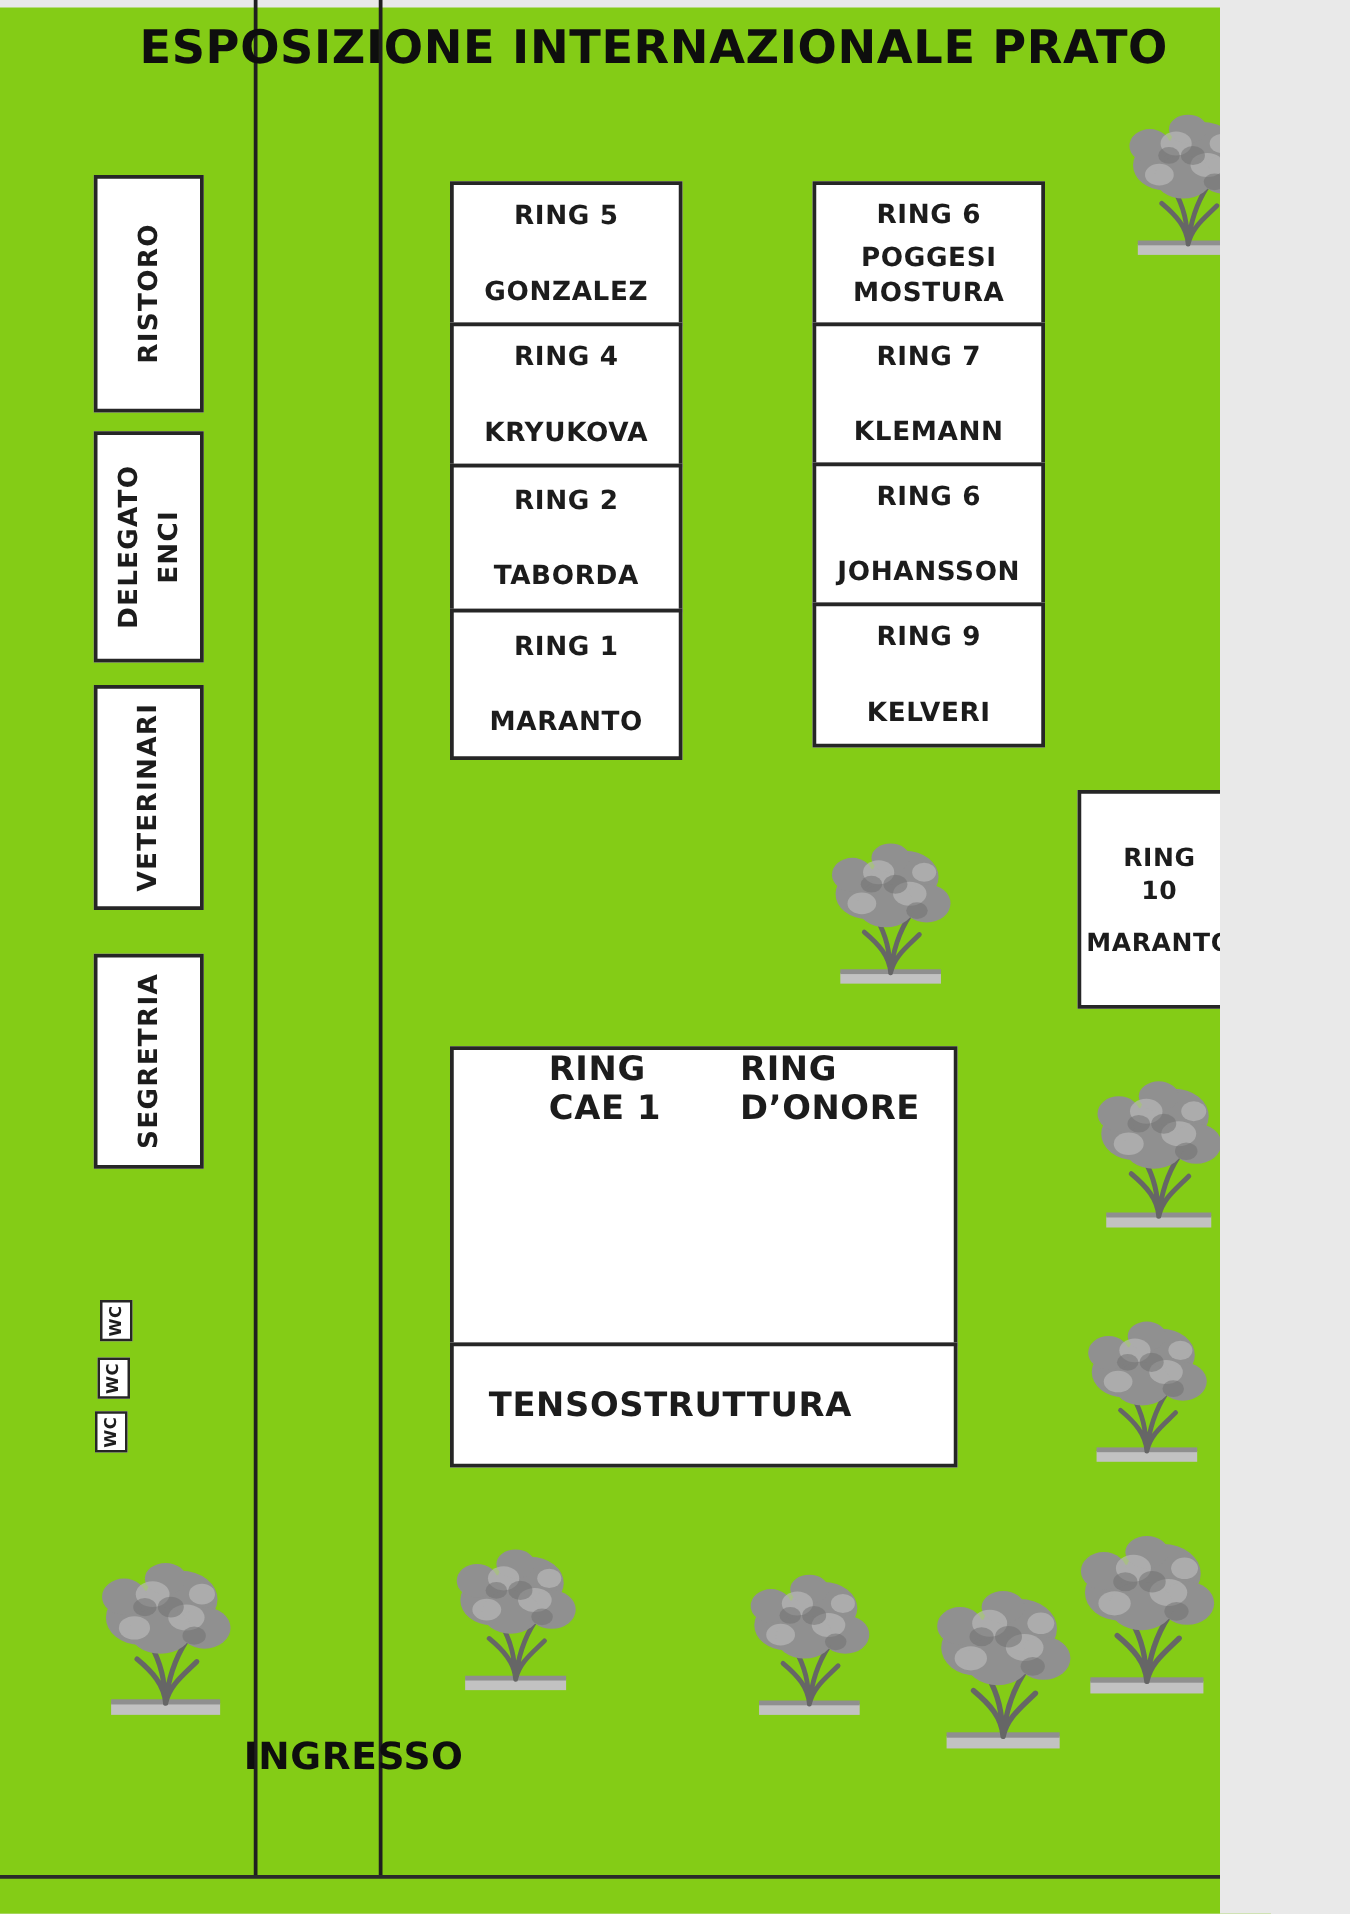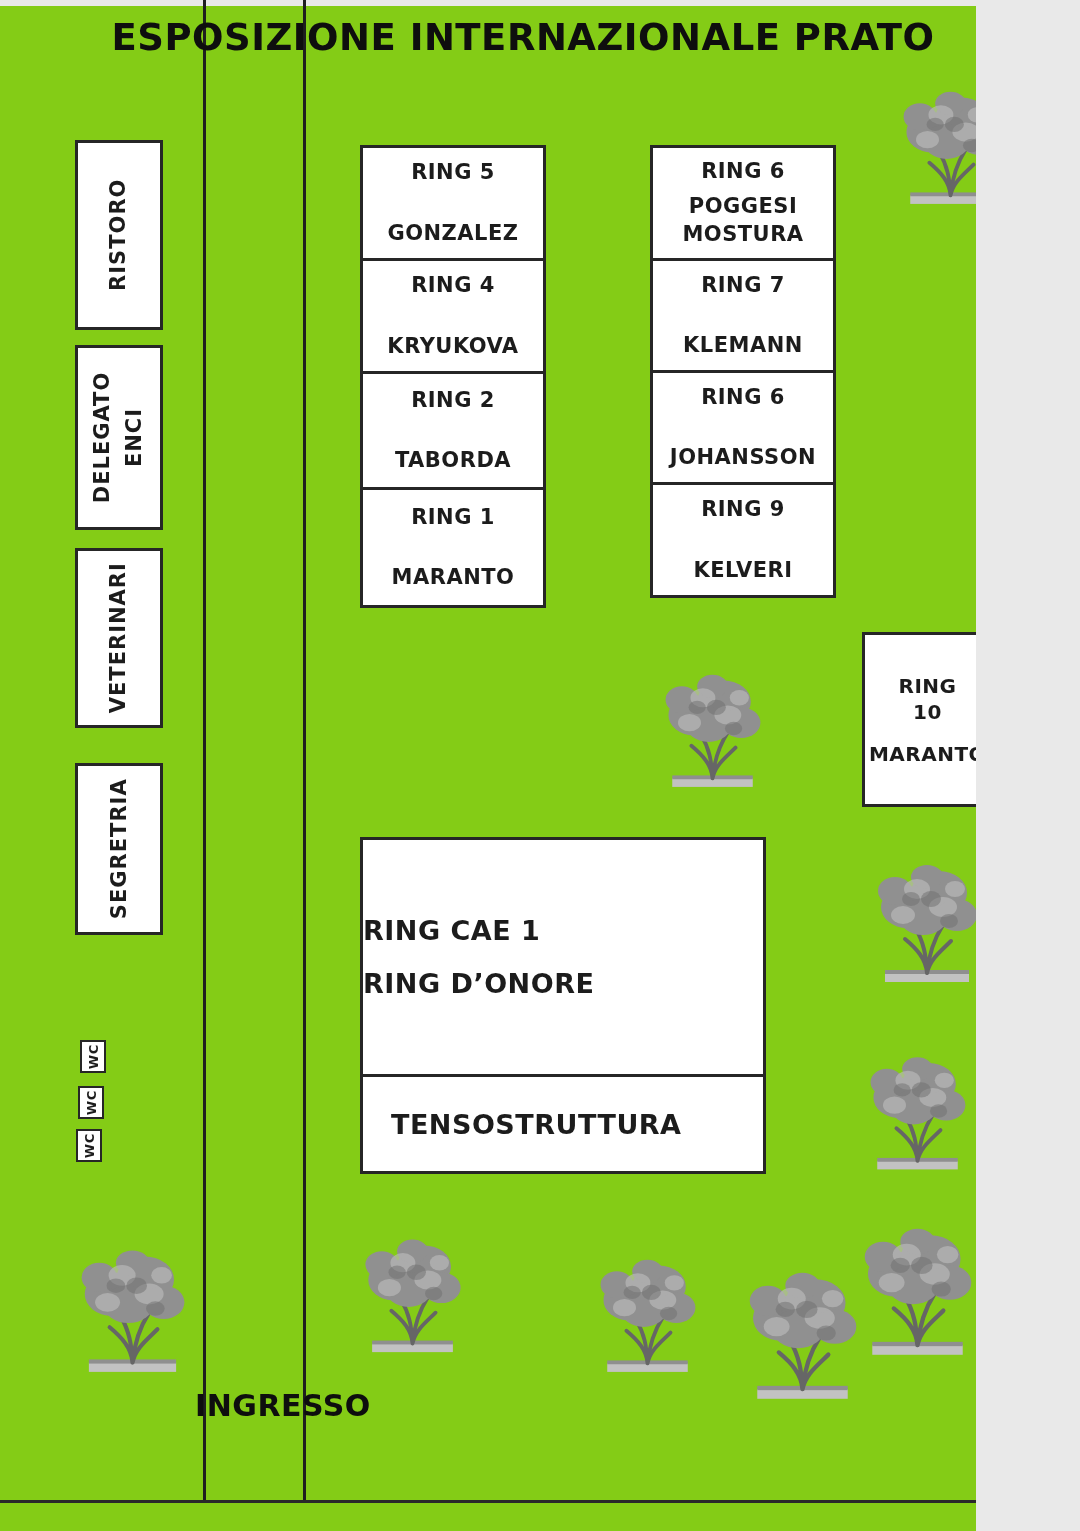--- a/index.html
+++ b/index.html
@@ -65,22 +65,22 @@
 
   
   .ring10 {
     display:flex; flex-direction:column; align-items:center; justify-content:center;
     gap:16px; text-align:center; padding:20px;
   }
   .ring10 .ring-title, .ring10 .judge { font-size:20px; }
 
   
   .main-ring {
-    display:flex; flex-direction:column; justify-content:center;
-    gap:22px; 
+    display:flex; flex-direction:row; justify-content:center;
+    gap:22px; padding-left:76px;
     font-size:27px; font-weight:700; letter-spacing:0.5px;
   }
   .tenso {
     display:flex; align-items:center;
     padding-left:28px;
     font-size:27px; font-weight:700; letter-spacing:0.5px;
   }
 
   
   .entrance {

